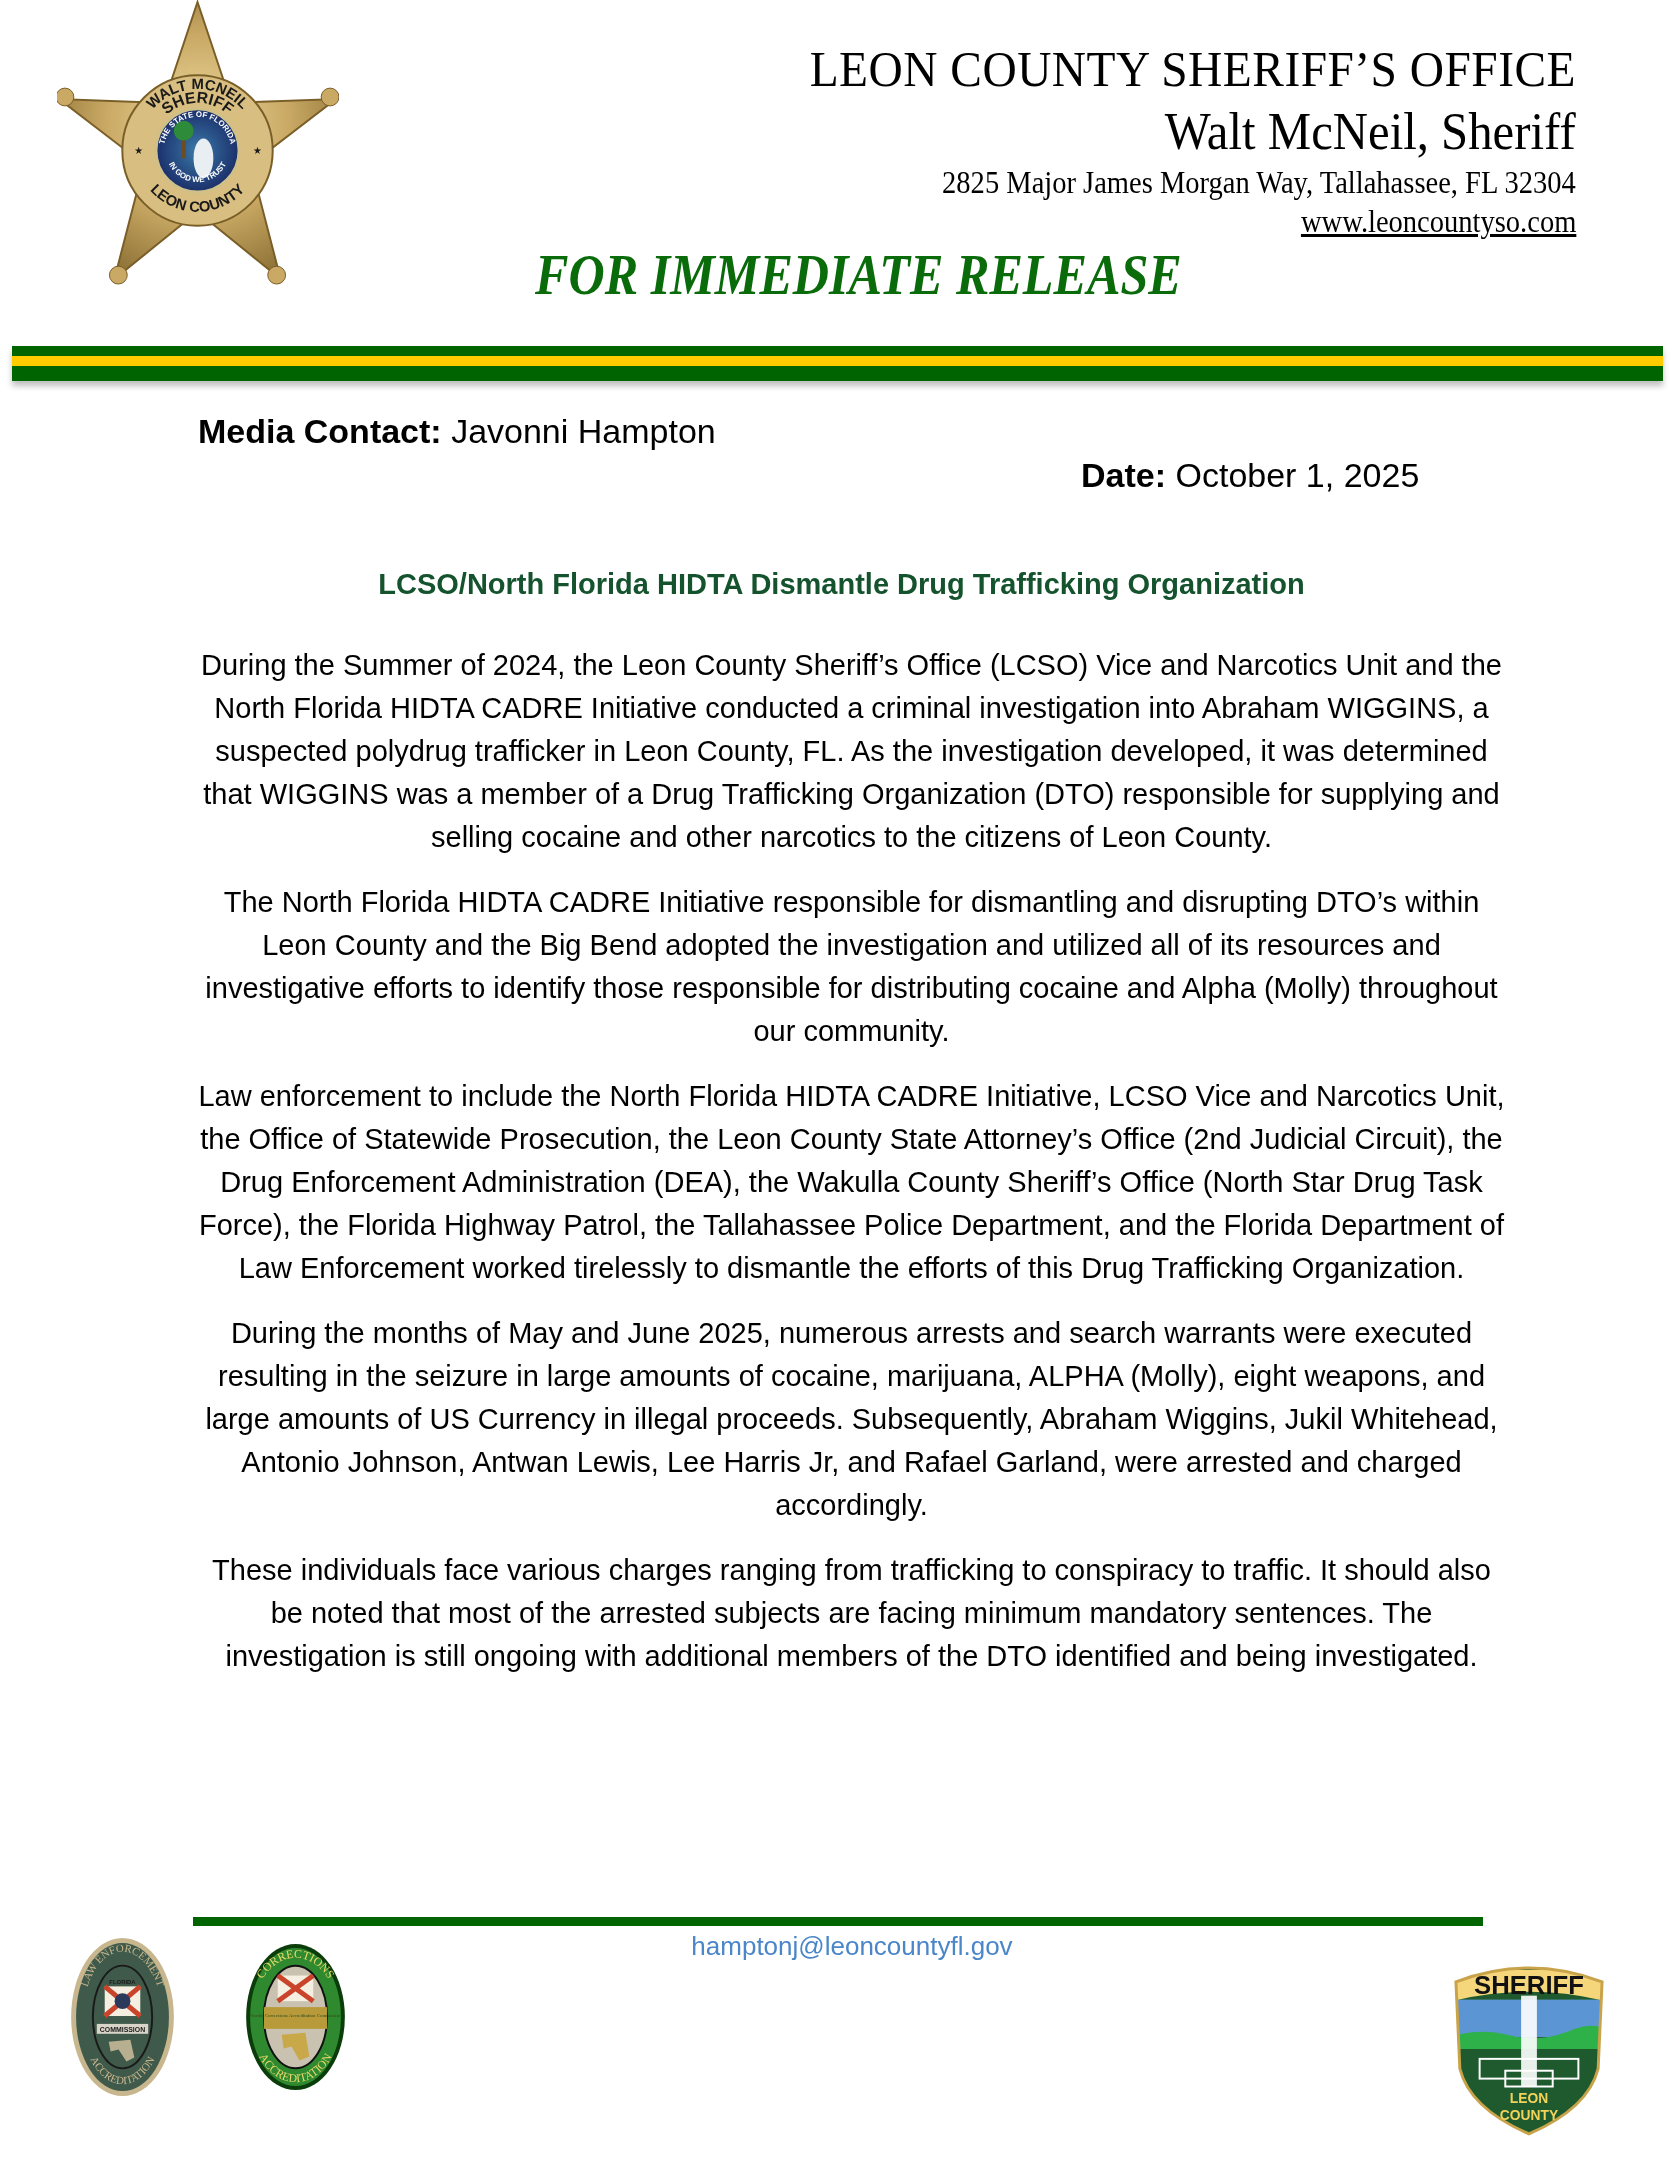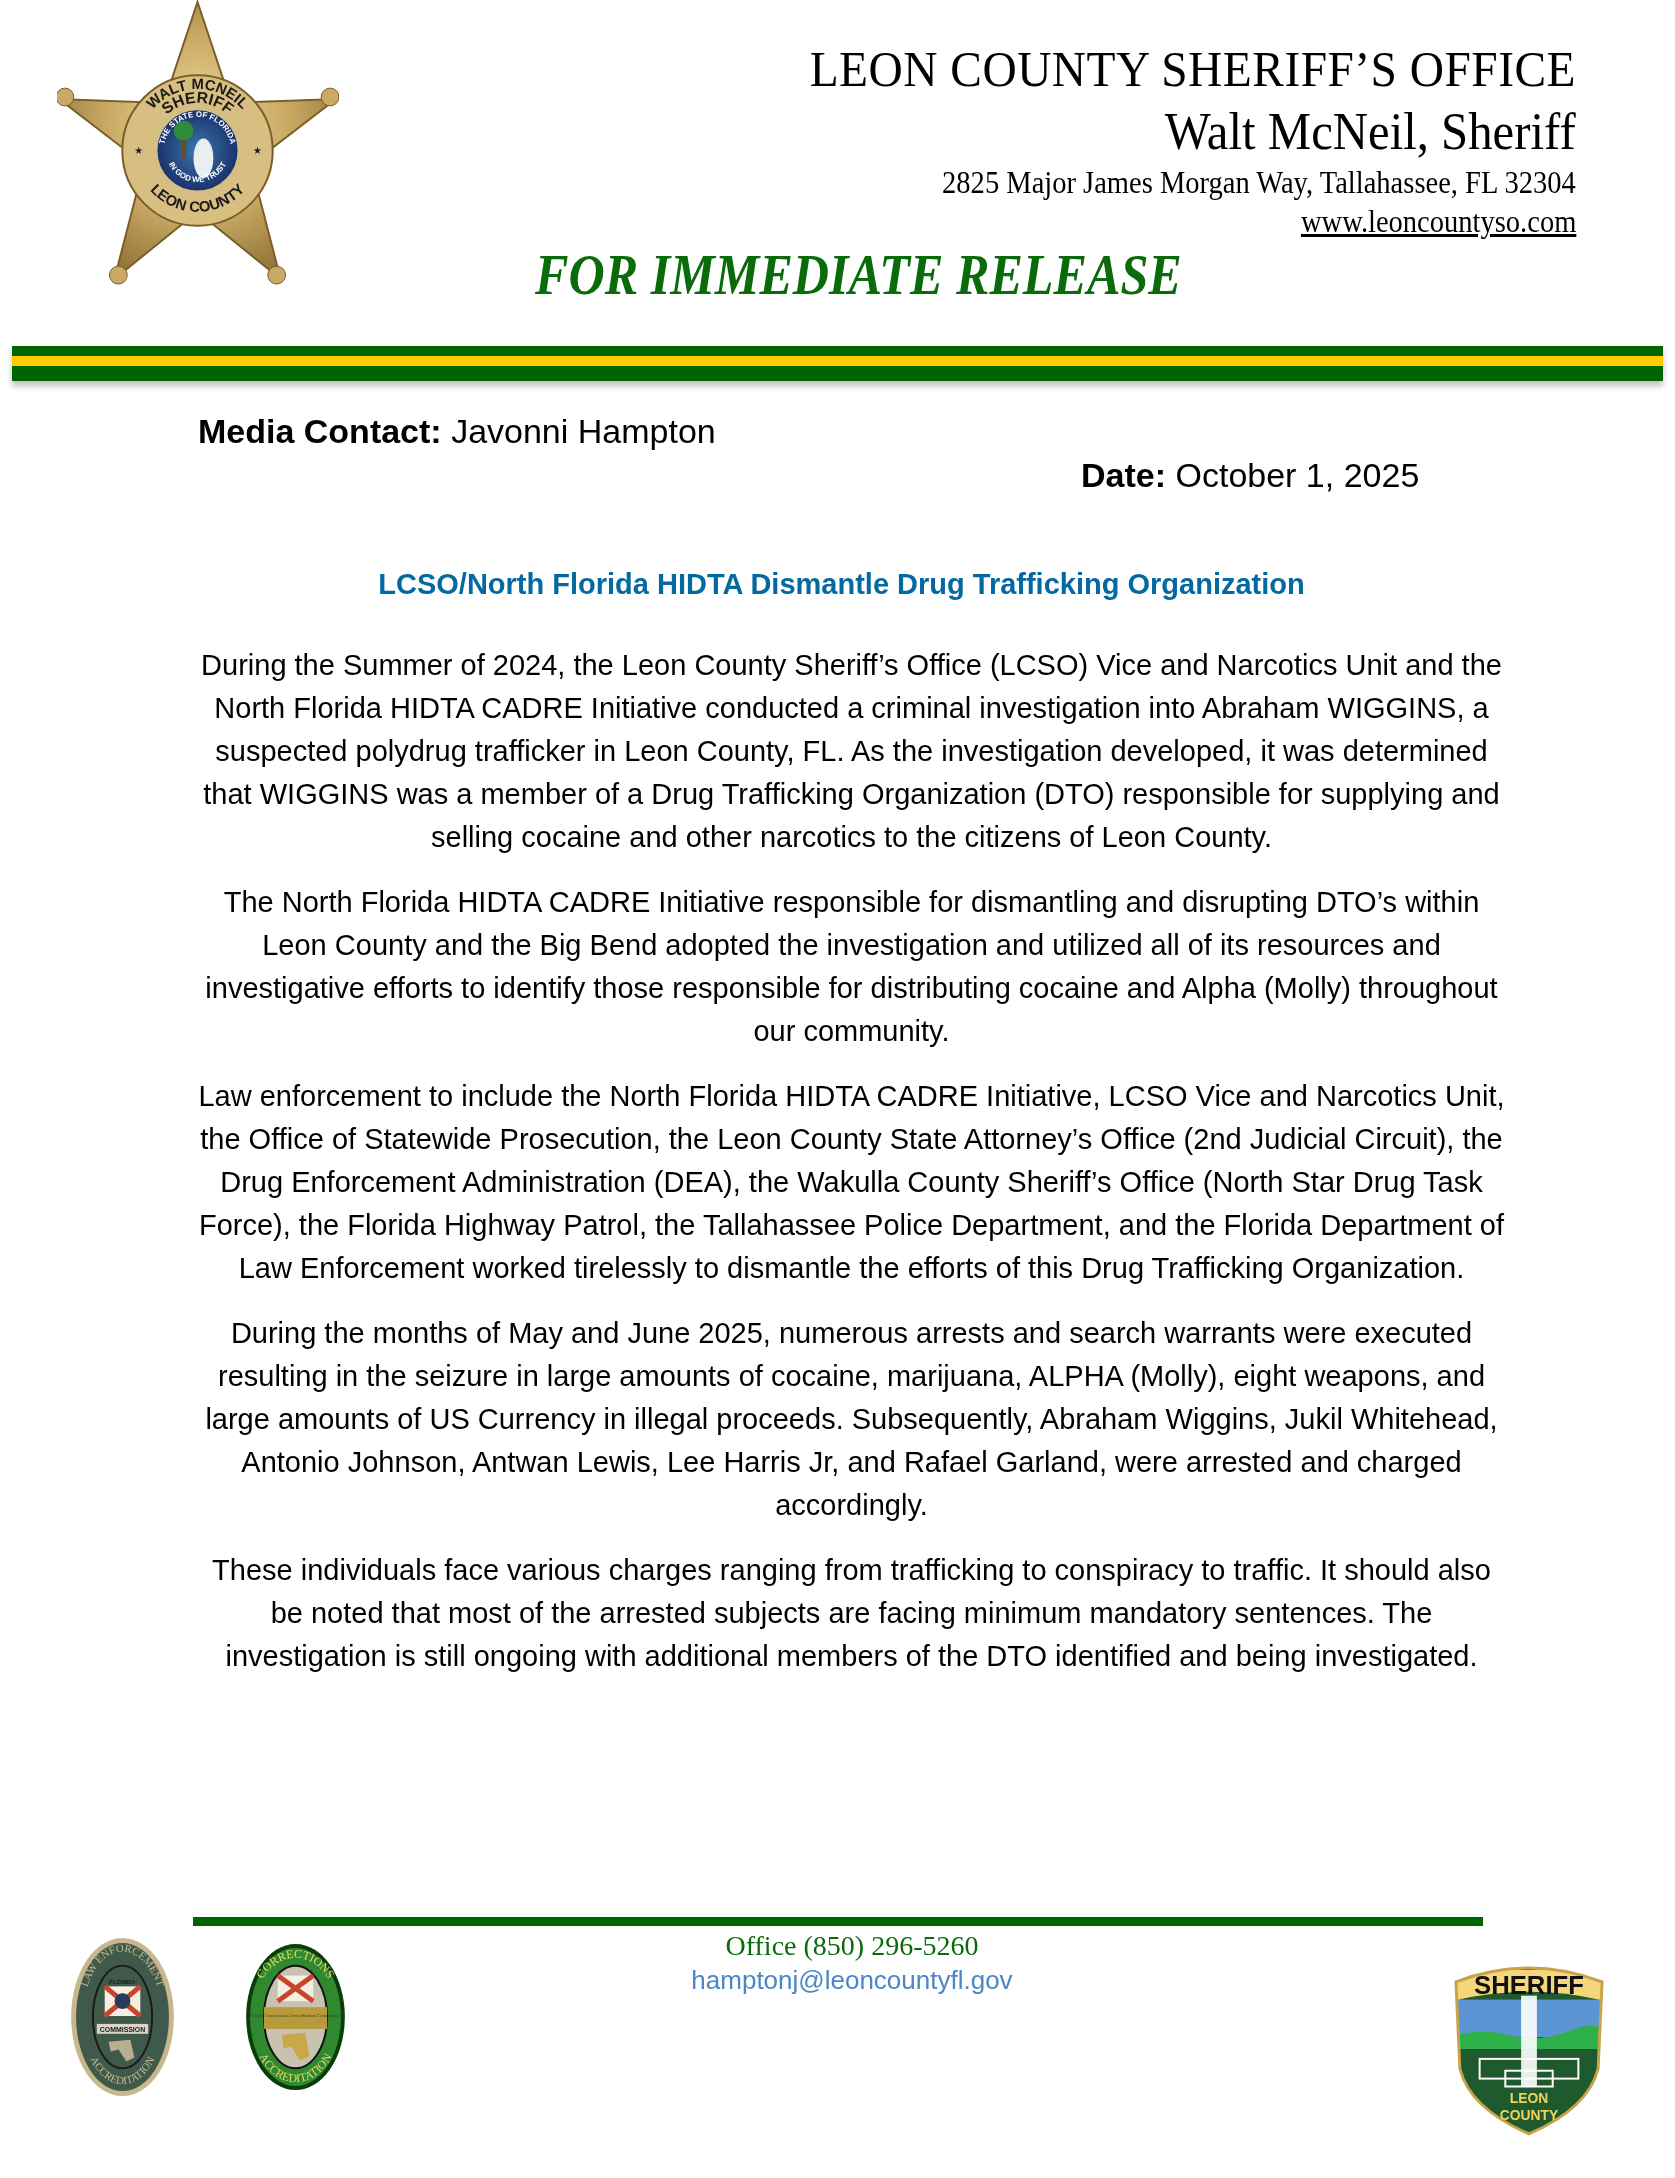--- a/index.html
+++ b/index.html
@@ -23,21 +23,21 @@
   #header-stripe .y { height: 10px; background: #ffcc00; }
   #header-stripe .g2 { height: 15px; background: #006400; }
 
   
   .meta { top: 412px; font-size: 34px; color: #000; white-space: nowrap; }
   .meta b { font-weight: bold; }
   #media-contact { left: 198px; }
   #release-date { left: 1081px; margin-top: 44px; }
 
   
-  #headline { left: 188px; width: 1307px; top: 568px; text-align: center; font-size: 29px; font-weight: bold; color: #0369a1; }
+  #headline { left: 188px; width: 1307px; top: 568px; text-align: center; font-size: 29px; font-weight: bold; color: #14532d; }
   #body-text { left: 198px; top: 644px; width: 1307px; color: #000; font-size: 29px; line-height: 43px; }
   #body-text p { margin: 0 0 22px 0; text-align: center; }
 
   
   #footer-rule { left: 193px; top: 1917px; width: 1290px; height: 9px; background: #006400; }
   #footer-contact { left: 535px; width: 634px; top: 1929px; text-align: center; color: #0a6b0a; }
   .fline { font-size: 28px; line-height: 34px; white-space: nowrap; }
   .fline.email { color: #4a86c8; font-family: Liberation Sans, sans-serif; font-size: 26px; }
   .fline .social { display: inline-block; margin: 0 24px; }
   .sq-icon { display: inline-block; width: 26px; height: 26px; border-radius: 4px; color: #fff; font-family: "Liberation Sans", sans-serif; font-weight: bold; font-size: 24px; line-height: 28px; text-align: center; vertical-align: -3px; margin-right: 3px; }
@@ -176,21 +176,20 @@
     <text font-size="12" font-family="Liberation Serif, serif" fill="#e9d96a">
       <textPath href="#crTop" startOffset="50%" text-anchor="middle">CORRECTIONS</textPath>
     </text>
     <text font-size="12" font-family="Liberation Serif, serif" fill="#e9d96a">
       <textPath href="#crBot" startOffset="50%" text-anchor="middle">ACCREDITATION</textPath>
     </text>
   </svg>
 </div>
 
 <div class="abs serif" id="footer-contact">
-  <div class="fline">Office (850) 296-5260</div>
   <div class="fline email">hamptonj@leoncountyfl.gov</div>
 </div>
 
 <div class="abs" id="leon-patch">
   <svg width="158" height="176" viewBox="0 0 160 178">
     <defs>
       <clipPath id="shield">
           <path d="M6 22 Q80 -6 154 22 L150 110 Q140 150 80 176 Q20 150 10 110 Z"></path>
         </clipPath>
     </defs>

